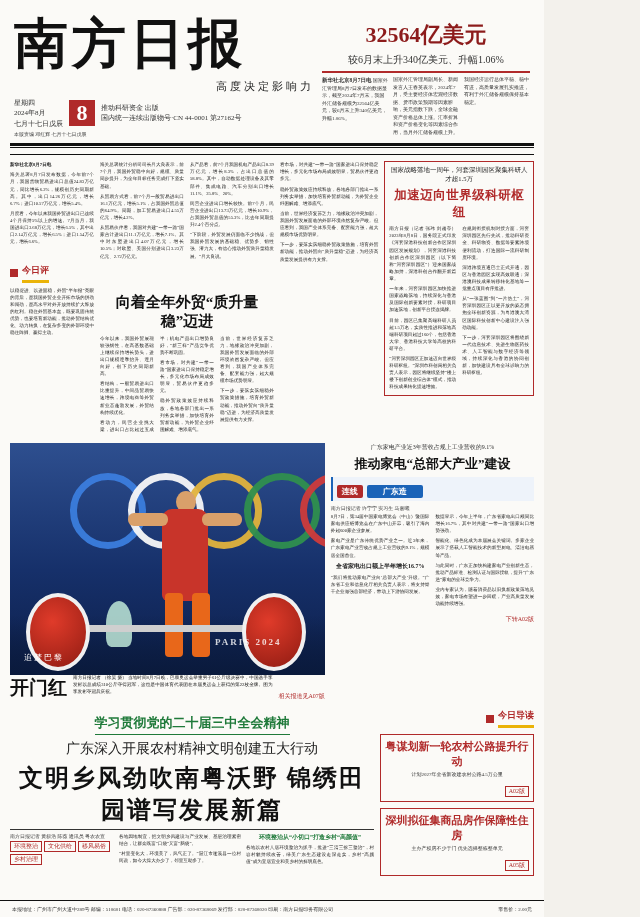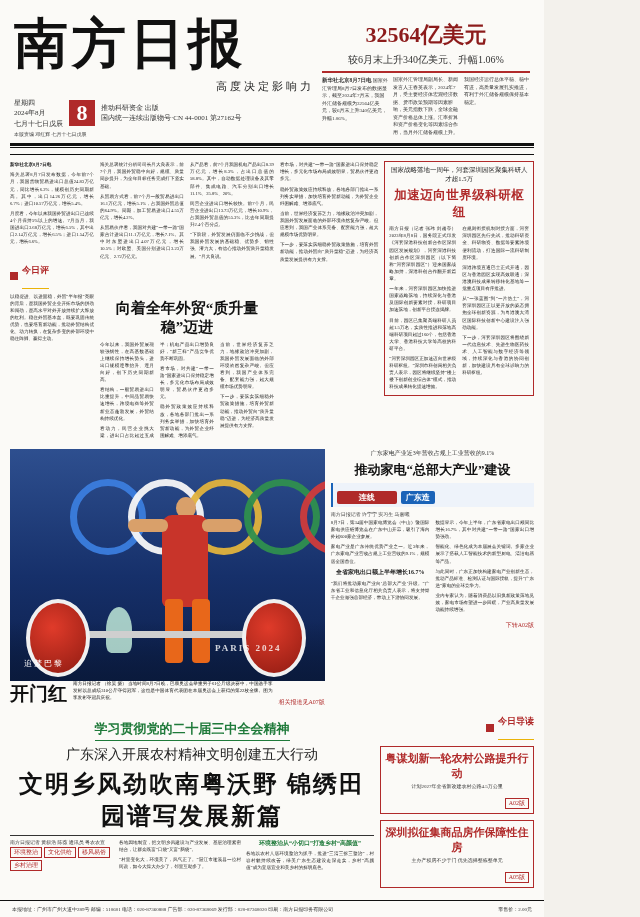--- a/index.html
+++ b/index.html
@@ -48,21 +48,21 @@
   .colA{width:268px;}
   .colC{width:86px;}
   .minitext{font-size:4.6px;line-height:1.55;text-align:justify;color:#222;}
   .minitext p{margin:0 0 3px 0;}
   .cols3{column-count:3;column-gap:6px;}
   .cols2{column-count:2;column-gap:6px;}
   .subhead{font-size:15px;font-weight:bold;text-align:center;margin:6px 0 4px 0;}
   
   .today{display:flex;align-items:center;gap:4px;margin:4px 0;}
   .today .sq{width:8px;height:8px;background:#b02a2a;}
-  .today .tx{font-size:9px;font-weight:bold;color:#b02a2a;border-bottom:1px solid #eab308;padding-bottom:11px;}
+  .today .tx{font-size:9px;font-weight:bold;color:#b02a2a;border-bottom:3px solid #eab308;padding-bottom:3px;}
   .hline{height:1px;background:#333;margin:3px 0;}
   
   .photo{
     position:relative;width:100%;height:232px;margin-top:6px;overflow:hidden;
     background:linear-gradient(#2e4f8f,#16306a 55%,#0d1f4a);
   }
   .ring{position:absolute;border:7px solid #fff;border-radius:50%;width:62px;height:62px;opacity:.95;}
   .floorlight{position:absolute;left:0;right:0;bottom:0;height:60px;background:linear-gradient(transparent,#0a1a3c);}
   .lifter-body{position:absolute;left:152px;top:66px;width:46px;height:92px;background:#c8342a;border-radius:10px 10px 6px 6px;}
   .lifter-head{position:absolute;left:166px;top:48px;width:20px;height:22px;border-radius:50%;background:#d9a06a;}
@@ -79,22 +79,22 @@
   .caprow .smallcap{font-size:4.6px;line-height:1.5;flex:1;text-align:justify;}
   .redlink{color:#b02a2a;font-size:6px;white-space:nowrap;align-self:flex-end;}
   
   .redbox{border:1.5px solid #b02a2a;padding:4px;}
   .redbox .t1{font-size:6.5px;text-align:center;color:#222;}
   .redbox .t2{font-size:12.5px;font-weight:bold;text-align:center;color:#b02a2a;margin:3px 0 4px 0;letter-spacing:.5px;}
   
   .feat2{margin-top:6px;}
   .feat2 .k1{font-size:6px;text-align:center;color:#333;}
   .feat2 .k2{font-size:13px;font-weight:bold;text-align:center;margin-top:3px;}
-  .gdbadge{display:inline-block;background:#1a63b8;color:#fff;font-size:8px;font-weight:bold;padding:1px 5px;border-radius:2px;}
-  .gdbadge2{display:inline-block;background:#b02a2a;color:#fff;font-size:8px;font-weight:bold;padding:1px 22px;border-radius:2px;}
+  .gdbadge{display:inline-block;background:#1a63b8;color:#fff;font-size:8px;font-weight:bold;padding:1px 16px;border-radius:2px;}
+  .gdbadge2{display:inline-block;background:#b02a2a;color:#fff;font-size:8px;font-weight:bold;padding:1px 5px;border-radius:2px;}
   .bluebar{background:#eef3fa;border-left:2px solid #1a63b8;padding:3px 4px;margin:4px 0;}
   
   .greenban{margin:8px 10px 0 10px;text-align:center;}
   .greenban .g1{color:#1f7a3a;font-weight:bold;font-size:13px;border-bottom:1px solid #1f7a3a;display:inline-block;padding-bottom:2px;}
   .bansub{font-size:14px;text-align:center;margin-top:5px;color:#222;}
   .bigtitle2{font-size:24px;font-weight:bold;text-align:center;margin-top:4px;letter-spacing:2px;}
   
   .navbox{border:1px solid #b02a2a;margin-top:6px;padding:4px;}
   .navbox .nt{font-size:11px;font-weight:bold;color:#b02a2a;text-align:center;}
   .pagetag{display:inline-block;border:1px solid #b02a2a;color:#b02a2a;font-size:6px;padding:0 3px;}

